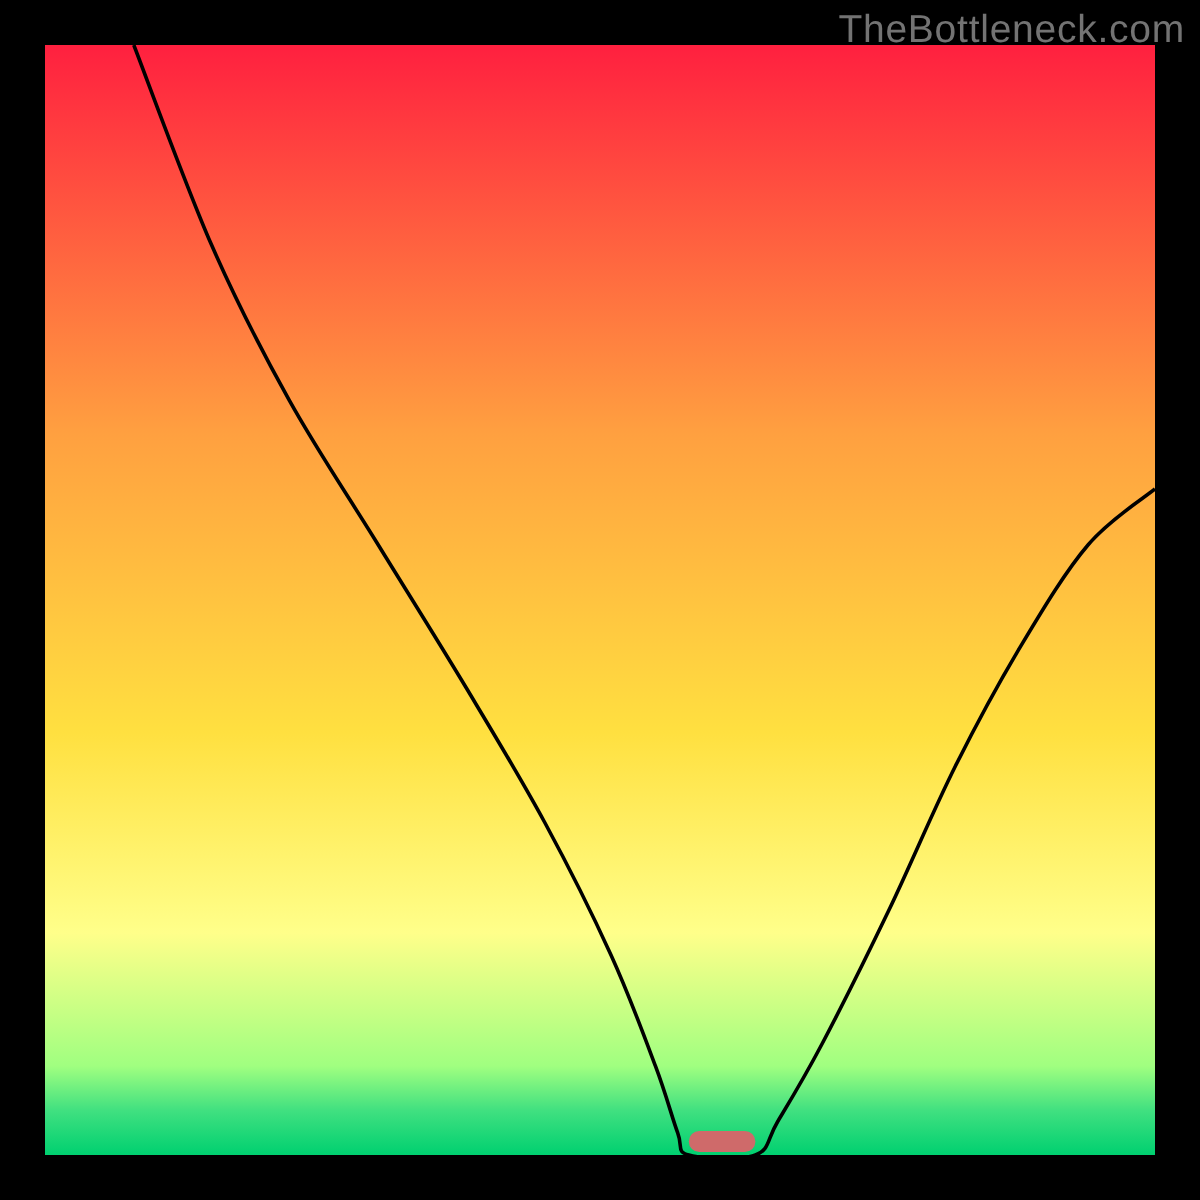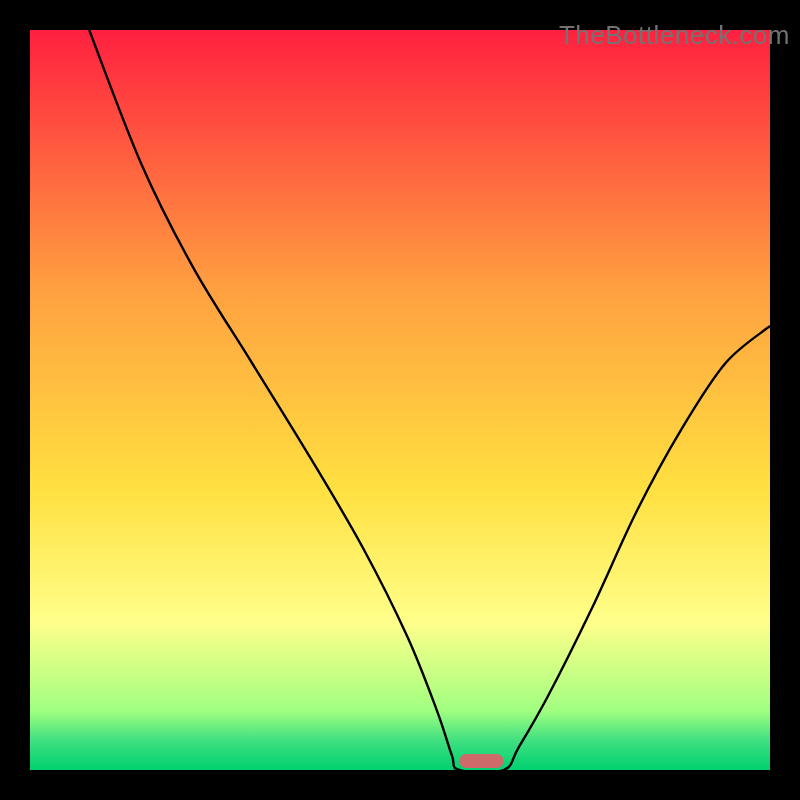--- a/index.html
+++ b/index.html
@@ -17,21 +17,20 @@
     background: #000;
   }
   .watermark {
     position: absolute;
     top: 4px;
     right: 10px;
     font-family: Arial, Helvetica, sans-serif;
     font-size: 26px;
     color: #737373;
     letter-spacing: 0.5px;
-    margin-top: 16px;
   }
   svg {
     position: absolute;
     top: 0;
     left: 0;
   }
   .curve {
     fill: none;
     stroke: #000;
     stroke-width: 2.4;

